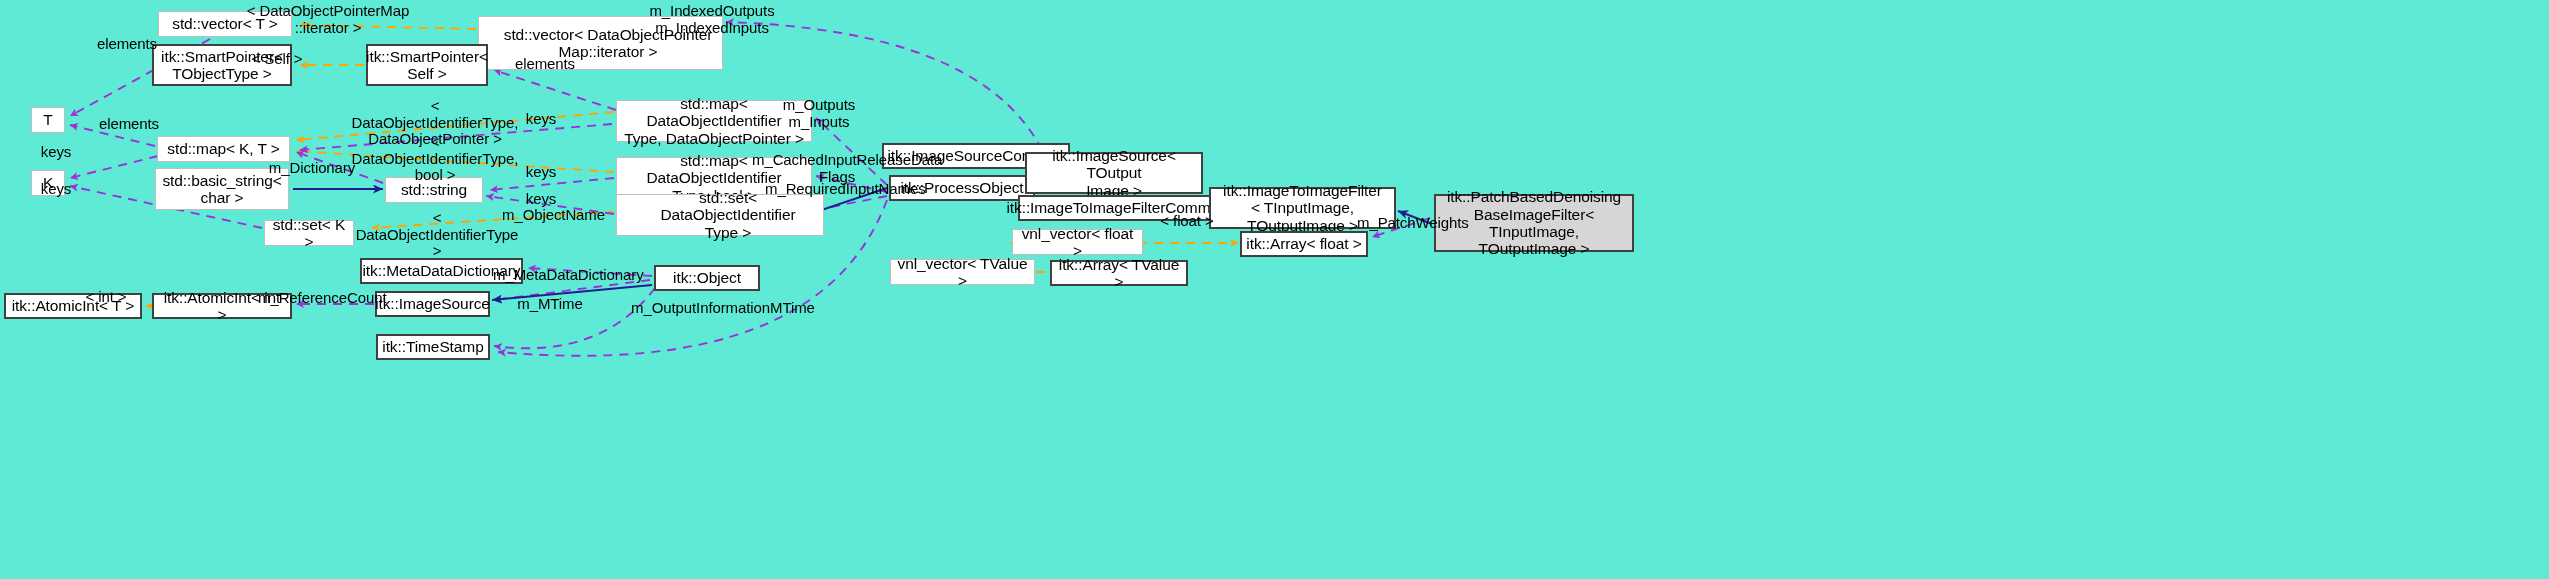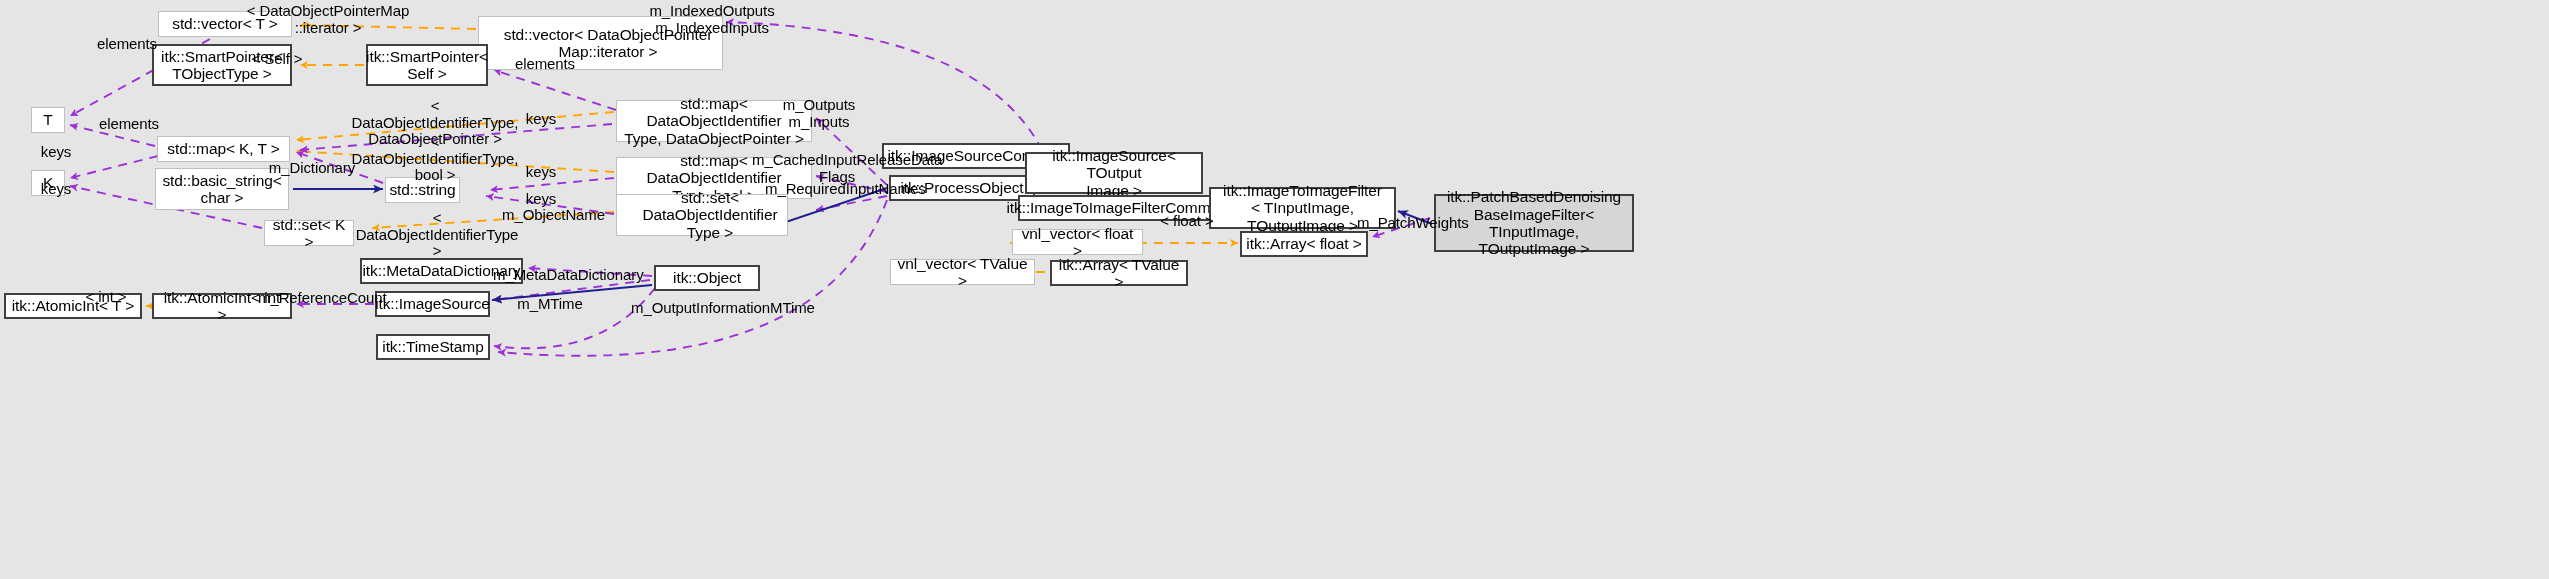--- a/index.html
+++ b/index.html
@@ -7,21 +7,21 @@
     padding: 0;
     background: #ffffff;
   }
   body {
     font-family: "Liberation Sans", sans-serif;
   }
   #diagram {
     position: relative;
     width: 2549px;
     height: 579px;
-    background: #e5e5e5;
+    background: #5eead4;
     overflow: hidden;
   }
   #edge-layer {
     position: absolute;
     left: 0;
     top: 0;
     width: 2549px;
     height: 579px;
     pointer-events: none;
   }
@@ -142,23 +142,23 @@
 Self &gt;</div>
       <div class="node tmpl" style="left: 31px; top: 107px; width: 34px; height: 26px;">T</div>
       <div class="node tmpl" style="left: 157px; top: 136px; width: 133px; height: 26px;">std::map&lt; K, T &gt;</div>
       <div class="node tmpl" style="left: 616px; top: 100px; width: 196px; height: 42px;">std::map&lt; DataObjectIdentifier
 Type, DataObjectPointer &gt;</div>
       <div class="node tmpl" style="left: 31px; top: 170px; width: 34px; height: 26px;">K</div>
       <div class="node tmpl" style="left: 155px; top: 168px; width: 134px; height: 42px;">std::basic_string&lt;
 char &gt;</div>
       <div class="node tmpl" style="left: 616px; top: 157px; width: 196px; height: 42px;">std::map&lt; DataObjectIdentifier
 Type, bool &gt;</div>
-      <div class="node tmpl" style="left: 385px; top: 177px; width: 75px; height: 26px;">std::string</div>
+      <div class="node tmpl" style="left: 385px; top: 177px; width: 98px; height: 26px;">std::string</div>
       <div class="node tmpl" style="left: 264px; top: 220px; width: 90px; height: 26px;">std::set&lt; K &gt;</div>
-      <div class="node tmpl" style="left: 616px; top: 194px; width: 172px; height: 42px; padding-left: 20px;">std::set&lt; DataObjectIdentifier
+      <div class="node tmpl" style="left: 616px; top: 194px; width: 208px; height: 42px; padding-left: 20px;">std::set&lt; DataObjectIdentifier
 Type &gt;</div>
       <div class="node cls" style="left: 889px; top: 175px; width: 146px; height: 26px;">itk::ProcessObject</div>
       <div class="node cls" style="left: 882px; top: 143px; width: 188px; height: 26px;">itk::ImageSourceCommon</div>
       <div class="node cls" style="left: 1025px; top: 152px; width: 178px; height: 42px;">itk::ImageSource&lt; TOutput
 Image &gt;</div>
       <div class="node cls" style="left: 1018px; top: 195px; width: 198px; height: 26px;">itk::ImageToImageFilterCommon</div>
       <div class="node cls" style="left: 1209px; top: 187px; width: 187px; height: 42px;">itk::ImageToImageFilter
 &lt; TInputImage, TOutputImage &gt;</div>
       <div class="node focus" style="left: 1434px; top: 194px; width: 200px; height: 58px;">itk::PatchBasedDenoising
 BaseImageFilter&lt; TInputImage,

